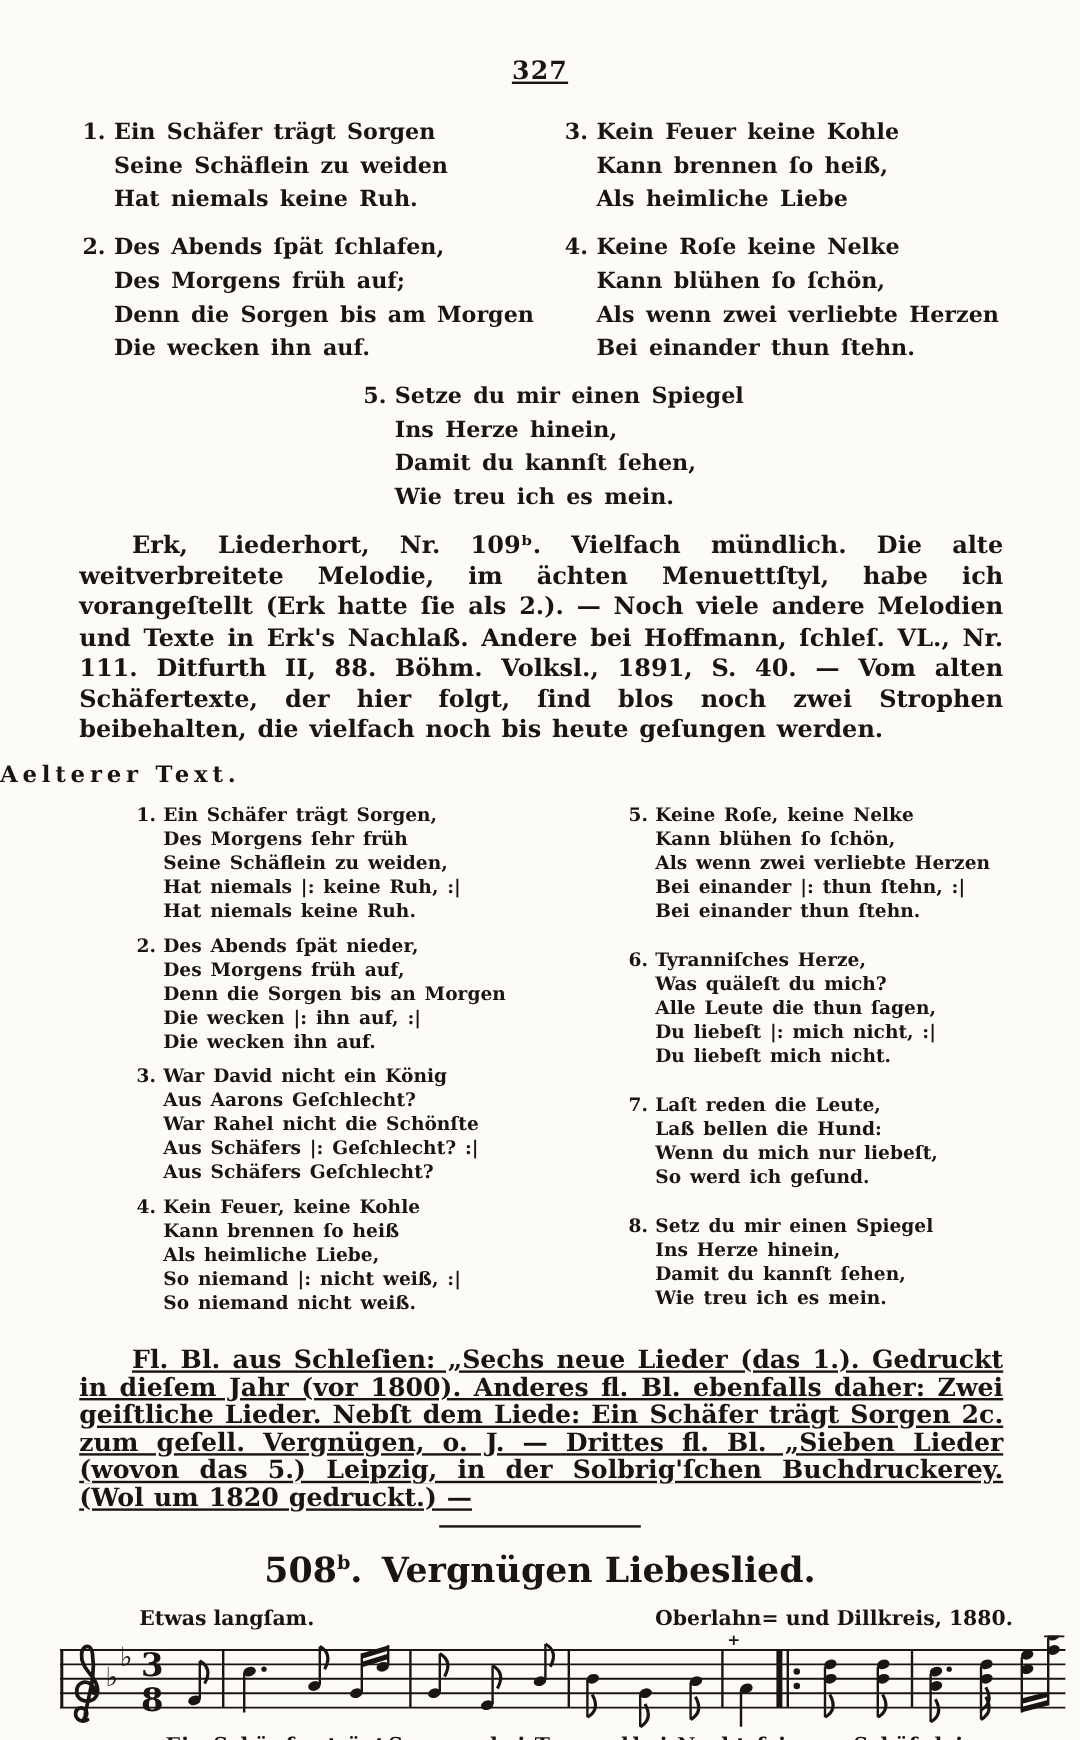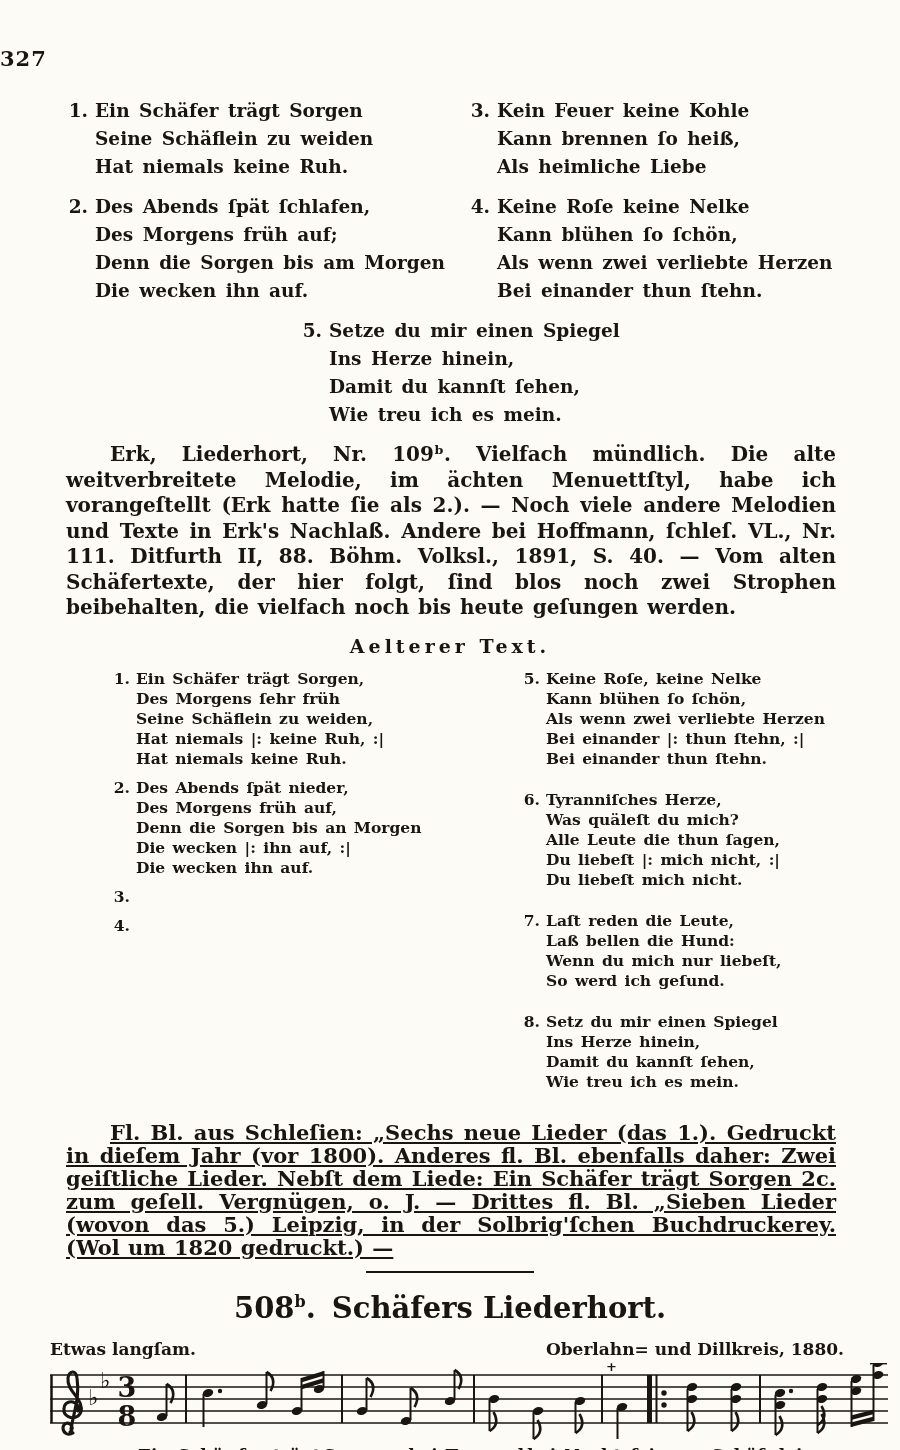--- a/index.html
+++ b/index.html
@@ -4,54 +4,54 @@
 <style>
   html,body{margin:0;padding:0;}
   body{
     width:900px;height:1450px;
     background:#fcfbf6;color:#1a1511;
     font-family:"DejaVu Serif", serif;
     font-weight:700;
     overflow:hidden;
   }
   .page{position:relative;padding-top:46px;}
-  .page-number{text-align:left;font-size:21px;letter-spacing:1px;}
+  .page-number{text-align:center;font-size:21px;letter-spacing:1px;text-decoration:underline;}
 
   
   .top-verses{display:flex;margin-top:26px;}
   .tv-left{margin-left:66px;width:402px;}
   .tv-right{flex:1;}
   .stanza{display:flex;margin-bottom:12px;font-size:18.5px;line-height:28px;word-spacing:3px;}
   .stanza-num{min-width:22px;text-align:right;margin-right:7px;white-space:nowrap;}
   .stanza-lines div{white-space:nowrap;}
   .verse5-wrap{margin-left:300px;}
   .verse5-wrap .stanza{margin-bottom:0;}
 
   
   .prose{margin:13px 64px 0 66px;text-align:justify;}
   .commentary{font-size:20px;line-height:25.5px;text-indent:44px;word-spacing:2px;}
-  .older-heading{text-align:center;margin-top:14px;font-size:19px;letter-spacing:4px;}
+  .older-heading{text-align:left;margin-top:14px;font-size:19px;letter-spacing:4px;}
 
   
   .older-cols{display:flex;margin-top:12px;}
   .oc-left{margin-left:112px;width:410px;}
   .oc-right{flex:1;}
   .older-cols .stanza{font-size:15.5px;line-height:20px;margin-bottom:9px;word-spacing:2px;}
   .older-cols .stanza-num{min-width:18px;margin-right:6px;}
   .oc-right .stanza{margin-bottom:21px;}
 
   .footnote{font-size:21px;line-height:23px;text-indent:44px;word-spacing:1px;margin-top:8px;text-decoration:underline;}
 
   .divider{width:168px;border:none;border-top:2.5px solid #1a1511;margin:12px auto 0;}
 
   
   .song-title{text-align:center;margin-top:18px;font-size:29px;}
   .song-title sup{font-size:16px;}
   .song-title .title-name{margin-left:16px;}
-  .tempo-row{display:flex;justify-content:space-between;margin:14px 56px 0 50px;font-size:17px;}
+  .tempo-row{display:flex;justify-content:space-between;margin:14px 56px 0 116px;font-size:17px;}
   .music{margin:4px 0 0 50px;width:838px;position:relative;}
   .music svg{display:block;}
   .lyrics{display:flex;justify-content:space-between;margin:2px 48px 0 88px;font-size:17px;word-spacing:2px;}
   .lyric-word{white-space:nowrap;}
 
   .ink{stroke:#1a1511;}
   .inkfill{fill:#1a1511;}
 </style>
 </head>
 <body>
@@ -133,23 +133,37 @@
           <div class="stanza-lines">
             <div>Des Abends ſpät nieder,</div>
             <div>Des Morgens früh auf,</div>
             <div>Denn die Sorgen bis an Morgen</div>
             <div>Die wecken |: ihn auf, :|</div>
             <div>Die wecken ihn auf.</div>
           </div>
         </div>
         <div class="stanza">
           <span class="stanza-num">3.</span>
+          <div class="stanza-lines">
+            <div>War David nicht ein König</div>
+            <div>Aus Aarons Geſchlecht?</div>
+            <div>War Rahel nicht die Schönſte</div>
+            <div>Aus Schäfers |: Geſchlecht? :|</div>
+            <div>Aus Schäfers Geſchlecht?</div>
+          </div>
         </div>
         <div class="stanza">
           <span class="stanza-num">4.</span>
+          <div class="stanza-lines">
+            <div>Kein Feuer, keine Kohle</div>
+            <div>Kann brennen ſo heiß</div>
+            <div>Als heimliche Liebe,</div>
+            <div>So niemand |: nicht weiß, :|</div>
+            <div>So niemand nicht weiß.</div>
+          </div>
         </div>
       </div>
     <div class="oc-right">
         <div class="stanza">
           <span class="stanza-num">5.</span>
           <div class="stanza-lines">
             <div>Keine Roſe, keine Nelke</div>
             <div>Kann blühen ſo ſchön,</div>
             <div>Als wenn zwei verliebte Herzen</div>
             <div>Bei einander |: thun ſtehn, :|</div>
@@ -185,21 +199,21 @@
           </div>
         </div>
       </div>
   </div>
 
   <p class="prose footnote">Fl. Bl. aus Schleſien: „Sechs neue Lieder (das 1.). Gedruckt in dieſem Jahr (vor 1800). Anderes fl. Bl. ebenfalls daher: Zwei geiſtliche Lieder. Nebſt dem Liede: Ein Schäfer trägt Sorgen 2c. zum geſell. Vergnügen, o. J. — Drittes fl. Bl. „Sieben Lieder (wovon das 5.) Leipzig, in der Solbrig'ſchen Buchdruckerey. (Wol um 1820 gedruckt.) —</p>
 
   <hr class="divider">
 
   <div class="song-title">
-    <span>508</span><sup>b</sup><span>.</span><span class="title-name">Schäfers Liederhort.</span>
+    <span>508</span><sup>b</sup><span>.</span><span class="title-name">Vergnügen Liebeslied.</span>
   </div>
 
   <div class="tempo-row">
     <span>Etwas langſam.</span>
     <span>Oberlahn= und Dillkreis, 1880.</span>
   </div>
 
   <div class="music">
     <svg width="838" height="80" viewBox="0 0 838 80">
       <defs>

